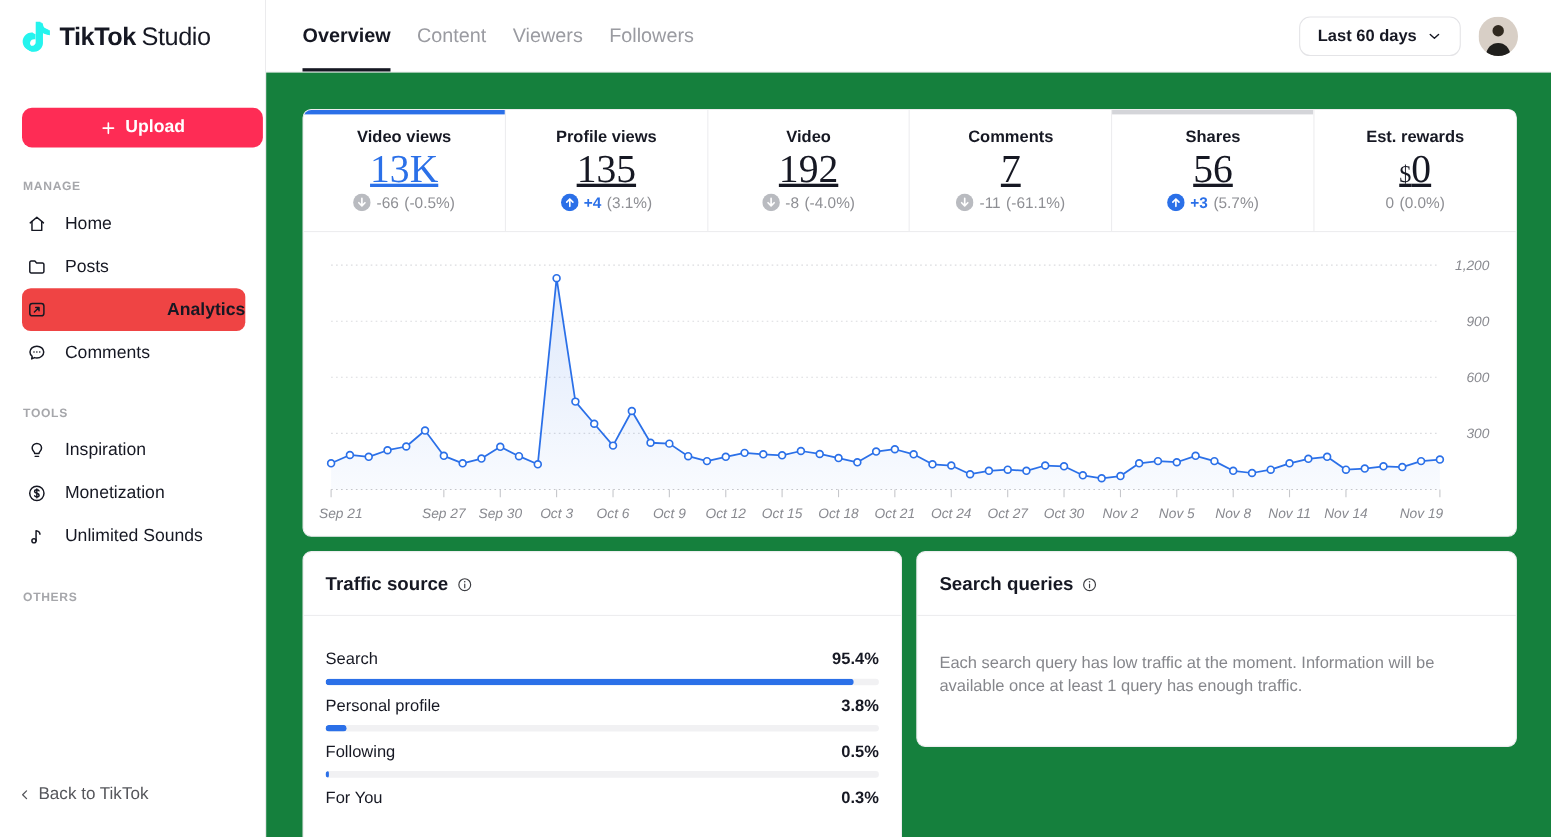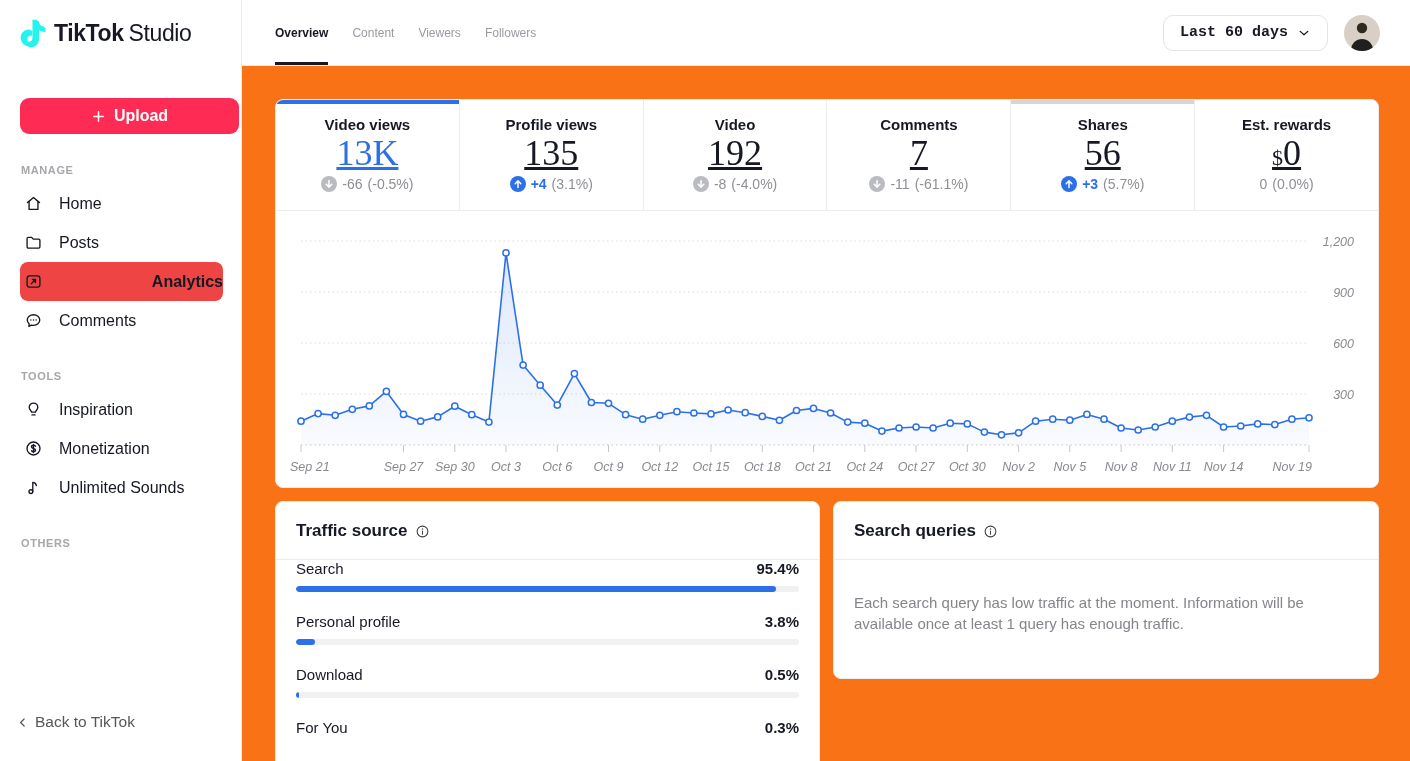--- a/index.html
+++ b/index.html
@@ -20,30 +20,30 @@
   .nav-item { height:39px; display:flex; align-items:center; gap:16px; padding-left:4px; border-radius:8px; font-size:16px; cursor:pointer; color:#161823; }
   .nav-item svg { width:19px; height:19px; flex:none; }
   .nav-item.active { background:#ef4444; font-weight:700;justify-content:space-between; }
   .back-link { margin-top:auto; padding:0 0 30px 16px; display:flex; align-items:center; gap:6px; color:#55565b; font-size:15.5px; cursor:pointer; }
   .back-link svg { width:13px; height:13px; }
 
   
   .main { flex:1; display:flex; flex-direction:column; height:100%; min-width:0; }
   .topbar { height:66px; background:#fff; border-bottom:1px solid #ebebee; display:flex; align-items:center; padding:0 30px 0 33px; flex:none; }
   .tabs { display:flex; height:100%; }
-  .tab { display:flex; align-items:center; margin-right:24px; font-size:12px; color:#9a9ba1; position:relative; cursor:pointer; }
+  .tab { display:flex; align-items:center; margin-right:24px; font-size:18px; color:#9a9ba1; position:relative; cursor:pointer; }
   .tab.active { color:#161823; font-weight:700; }
   .tab.active::after { content:""; position:absolute; left:0; right:0; bottom:0; height:3px; background:#161823; }
   .topbar-right { margin-left:auto; display:flex; align-items:center; gap:10px; }
-  .pill-btn { height:36px; border:1px solid #e4e4e7; background:#fff; border-radius:10px; display:flex; align-items:center; gap:9px; padding:0 16px; font-size:15px; font-weight:600; color:#161823; cursor:pointer; font-family:Liberation Mono, monospace; }
+  .pill-btn { height:36px; border:1px solid #e4e4e7; background:#fff; border-radius:10px; display:flex; align-items:center; gap:9px; padding:0 16px; font-size:15px; font-weight:600; color:#161823; cursor:pointer; font-family:Liberation Sans, sans-serif; }
   .pill-btn svg { width:14px; height:14px; }
   .avatar { width:36px; height:36px; border-radius:50%; overflow:hidden; margin-left:6px; cursor:pointer; flex:none; }
   .avatar svg { display:block; }
 
-  .content { flex:1; background:#f97316; padding:33px 31px 0 33px; overflow:hidden; }
+  .content { flex:1; background:#15803d; padding:33px 31px 0 33px; overflow:hidden; }
   .panel { background:#fff; border:1px solid #ededef; border-radius:8px; }
 
   
   .overview-panel { width:1104px; height:389px; overflow:hidden; }
   .stat-row { display:flex; height:111px; border-bottom:1px solid #ededef; }
   .stat-card { flex:1 1 0; position:relative; display:flex; flex-direction:column; align-items:center; padding-top:16px; cursor:pointer; border-left:1px solid #ededef; background:#fff; }
   .stat-card:first-child { border-left:none; }
   .stat-card .bar { position:absolute; top:0; left:0; right:0; height:4px; }
   .stat-card.active .bar { background:var(--accent-blue,#2b70e8); }
   .stat-card.hovered .bar { background:#d4d5d9; }
@@ -58,22 +58,22 @@
   .chart-wrap svg { position:absolute; inset:0; }
 
   
   .bottom-row { display:flex; gap:13px; margin-top:13px; align-items:flex-start; }
   .traffic-panel { width:545px; height:330px; }
   .queries-panel { width:546px; height:178px; }
   .panel-head { display:flex; align-items:center; gap:7px; height:58px; padding:0 20px; border-bottom:1px solid #ededef; }
   .panel-head h2 { font-size:17px; font-weight:700; }
   .info-ic { width:15px; height:15px; color:#3c3d42; cursor:pointer; margin-top:1px; }
   .traffic-body { padding:0 20px; }
-  .t-row { margin-top:21px; }
-  .t-row:first-child { margin-top:0; }
+  .t-row { margin-top:10px; }
+  .t-row:first-child { margin-top:31px; }
   .t-head { display:flex; justify-content:space-between; font-size:15px; align-items:center; }
   .t-pct { font-weight:700; }
   .t-track { margin-top:9px; height:6px; background:#f1f1f3; border-radius:3px; overflow:hidden; }
   .t-fill { height:100%; background:var(--accent-blue,#2b70e8); border-radius:3px; }
   .empty-msg { padding:32px 26px 0 20px; font-size:15px; line-height:1.42; color:#85868b; }
 </style>
 </head>
 <body>
 
 <div class="app">
@@ -407,21 +407,21 @@
                 <div class="t-head">
                   <span class="t-label">Personal profile</span>
                   <span class="t-pct">3.8%</span>
                 </div>
                 <div class="t-track">
                   <div class="t-fill" style="width:3.8%"></div>
                 </div>
               </div>
               <div class="t-row">
                 <div class="t-head">
-                  <span class="t-label">Download</span>
+                  <span class="t-label">Following</span>
                   <span class="t-pct">0.5%</span>
                 </div>
                 <div class="t-track">
                   <div class="t-fill" style="width:0.5%"></div>
                 </div>
               </div>
               <div class="t-row">
                 <div class="t-head">
                   <span class="t-label">For You</span>
                   <span class="t-pct">0.3%</span>

